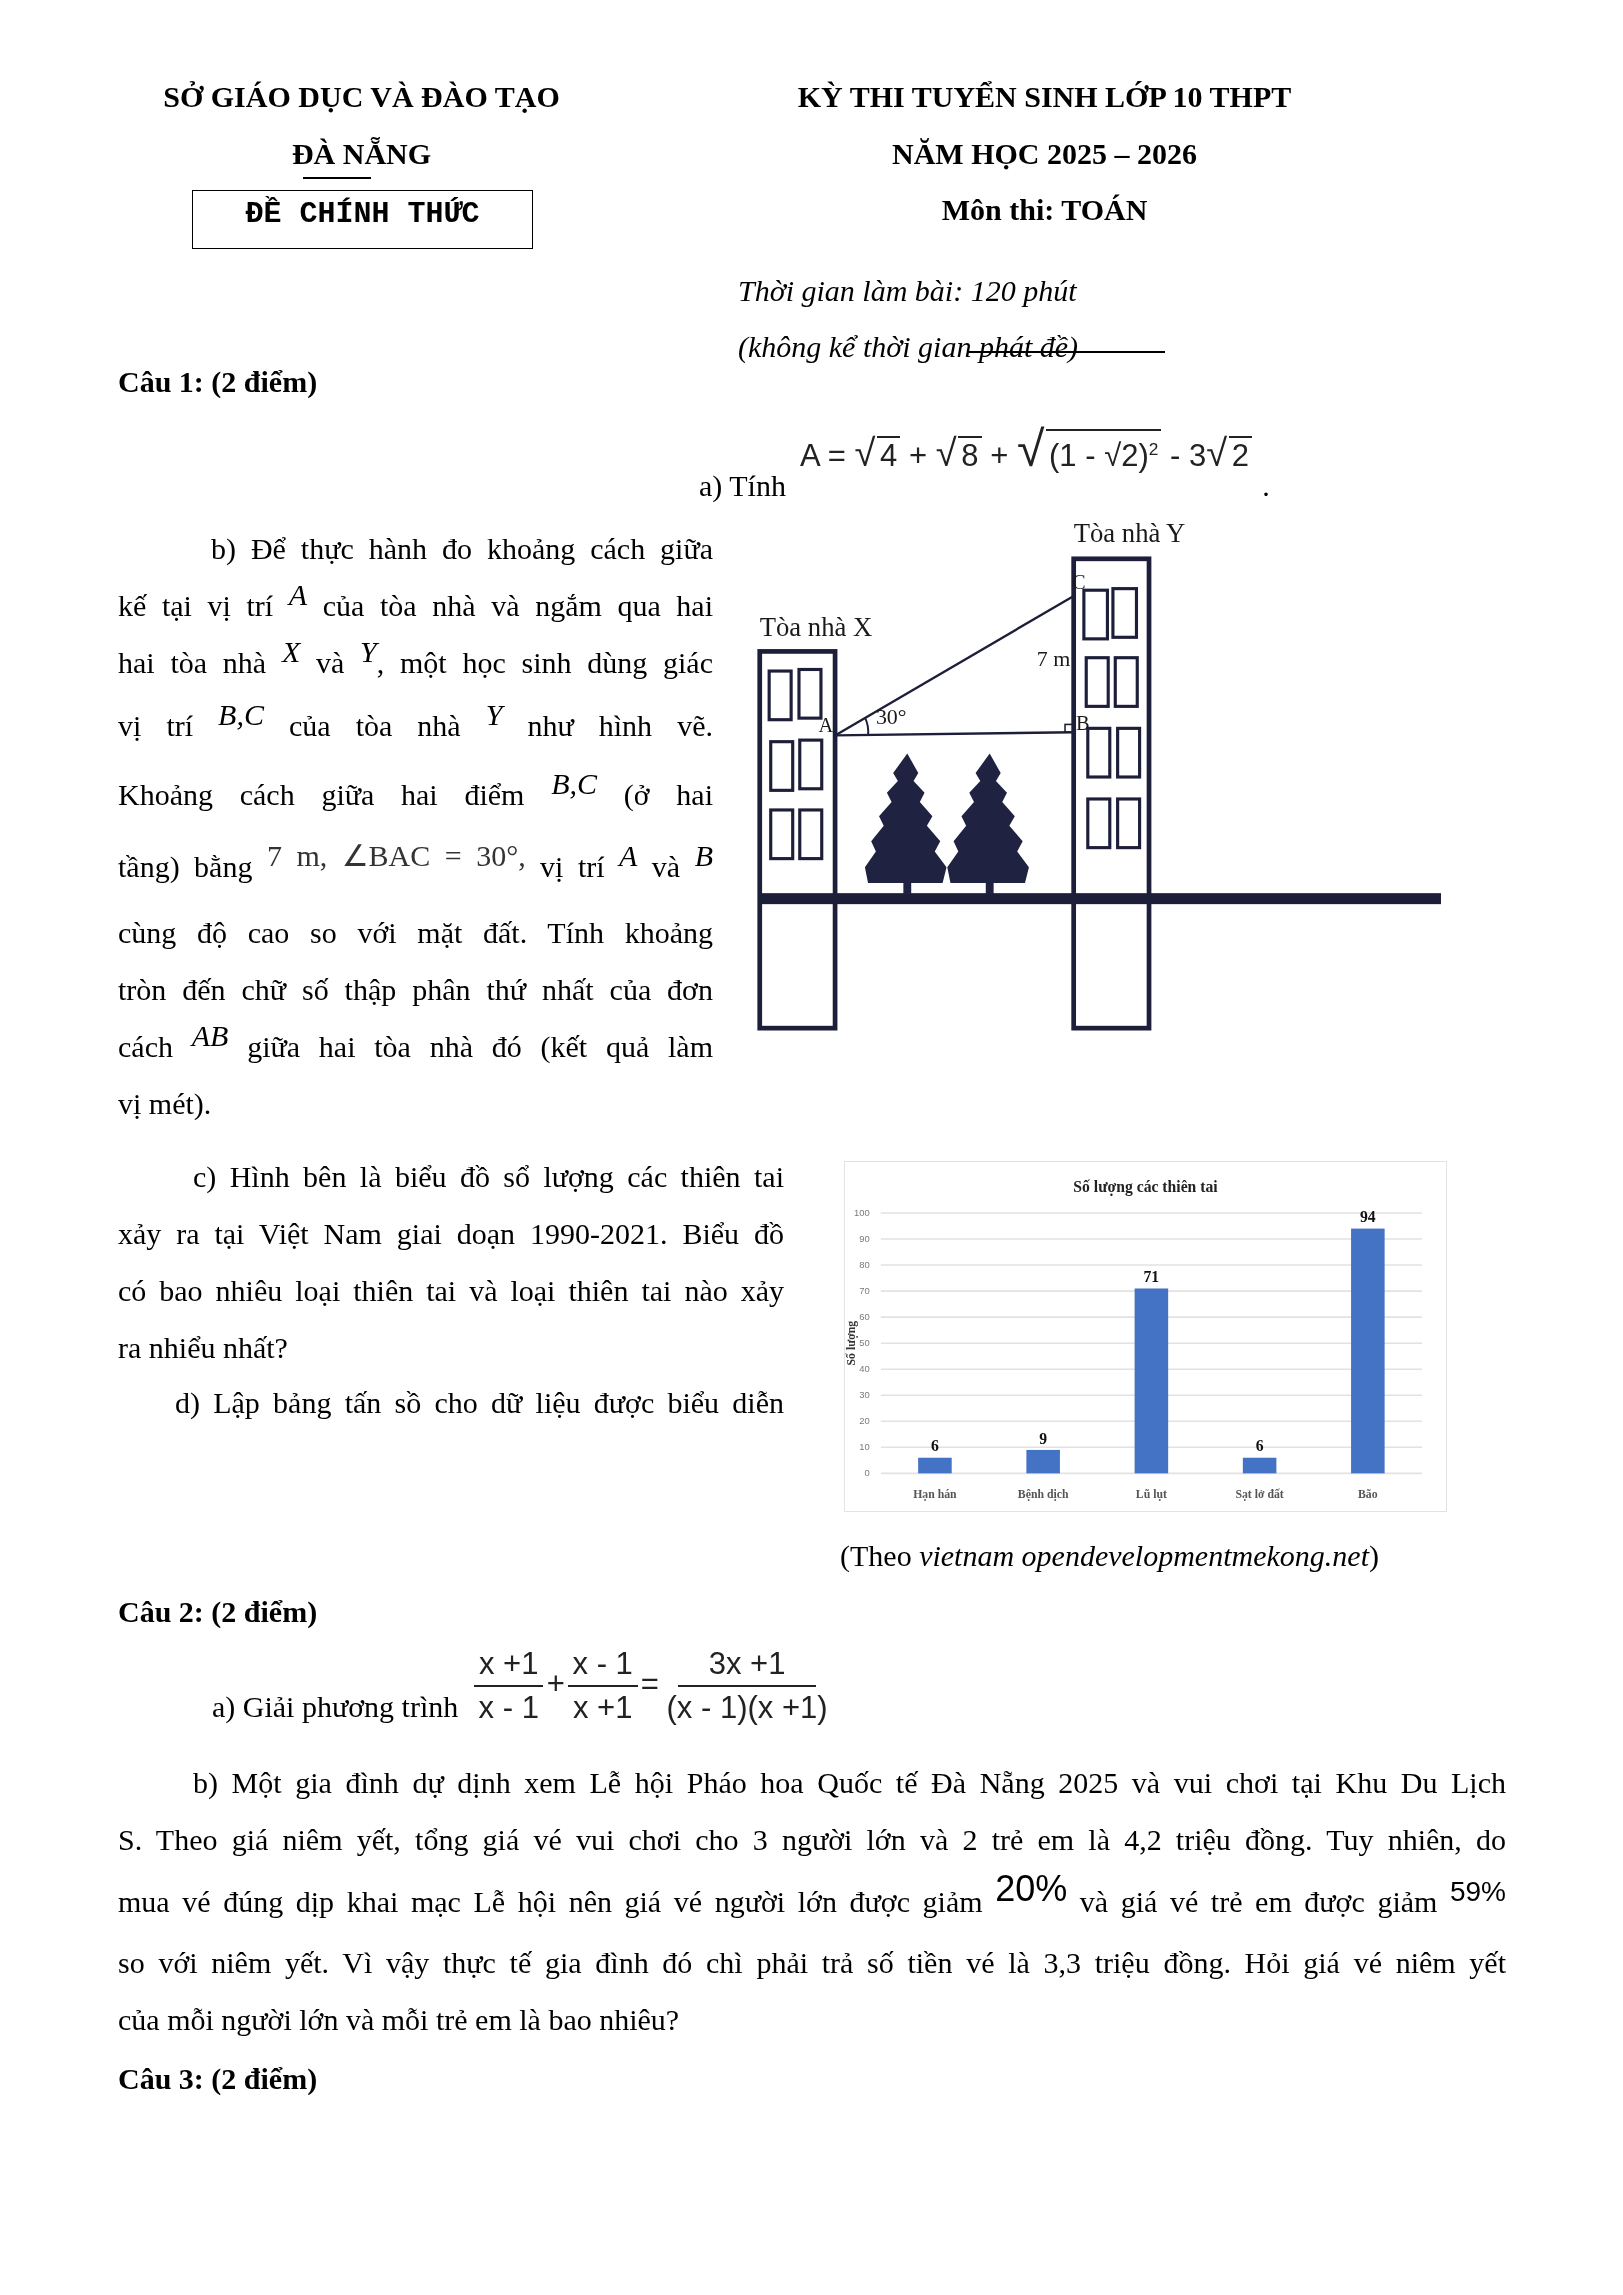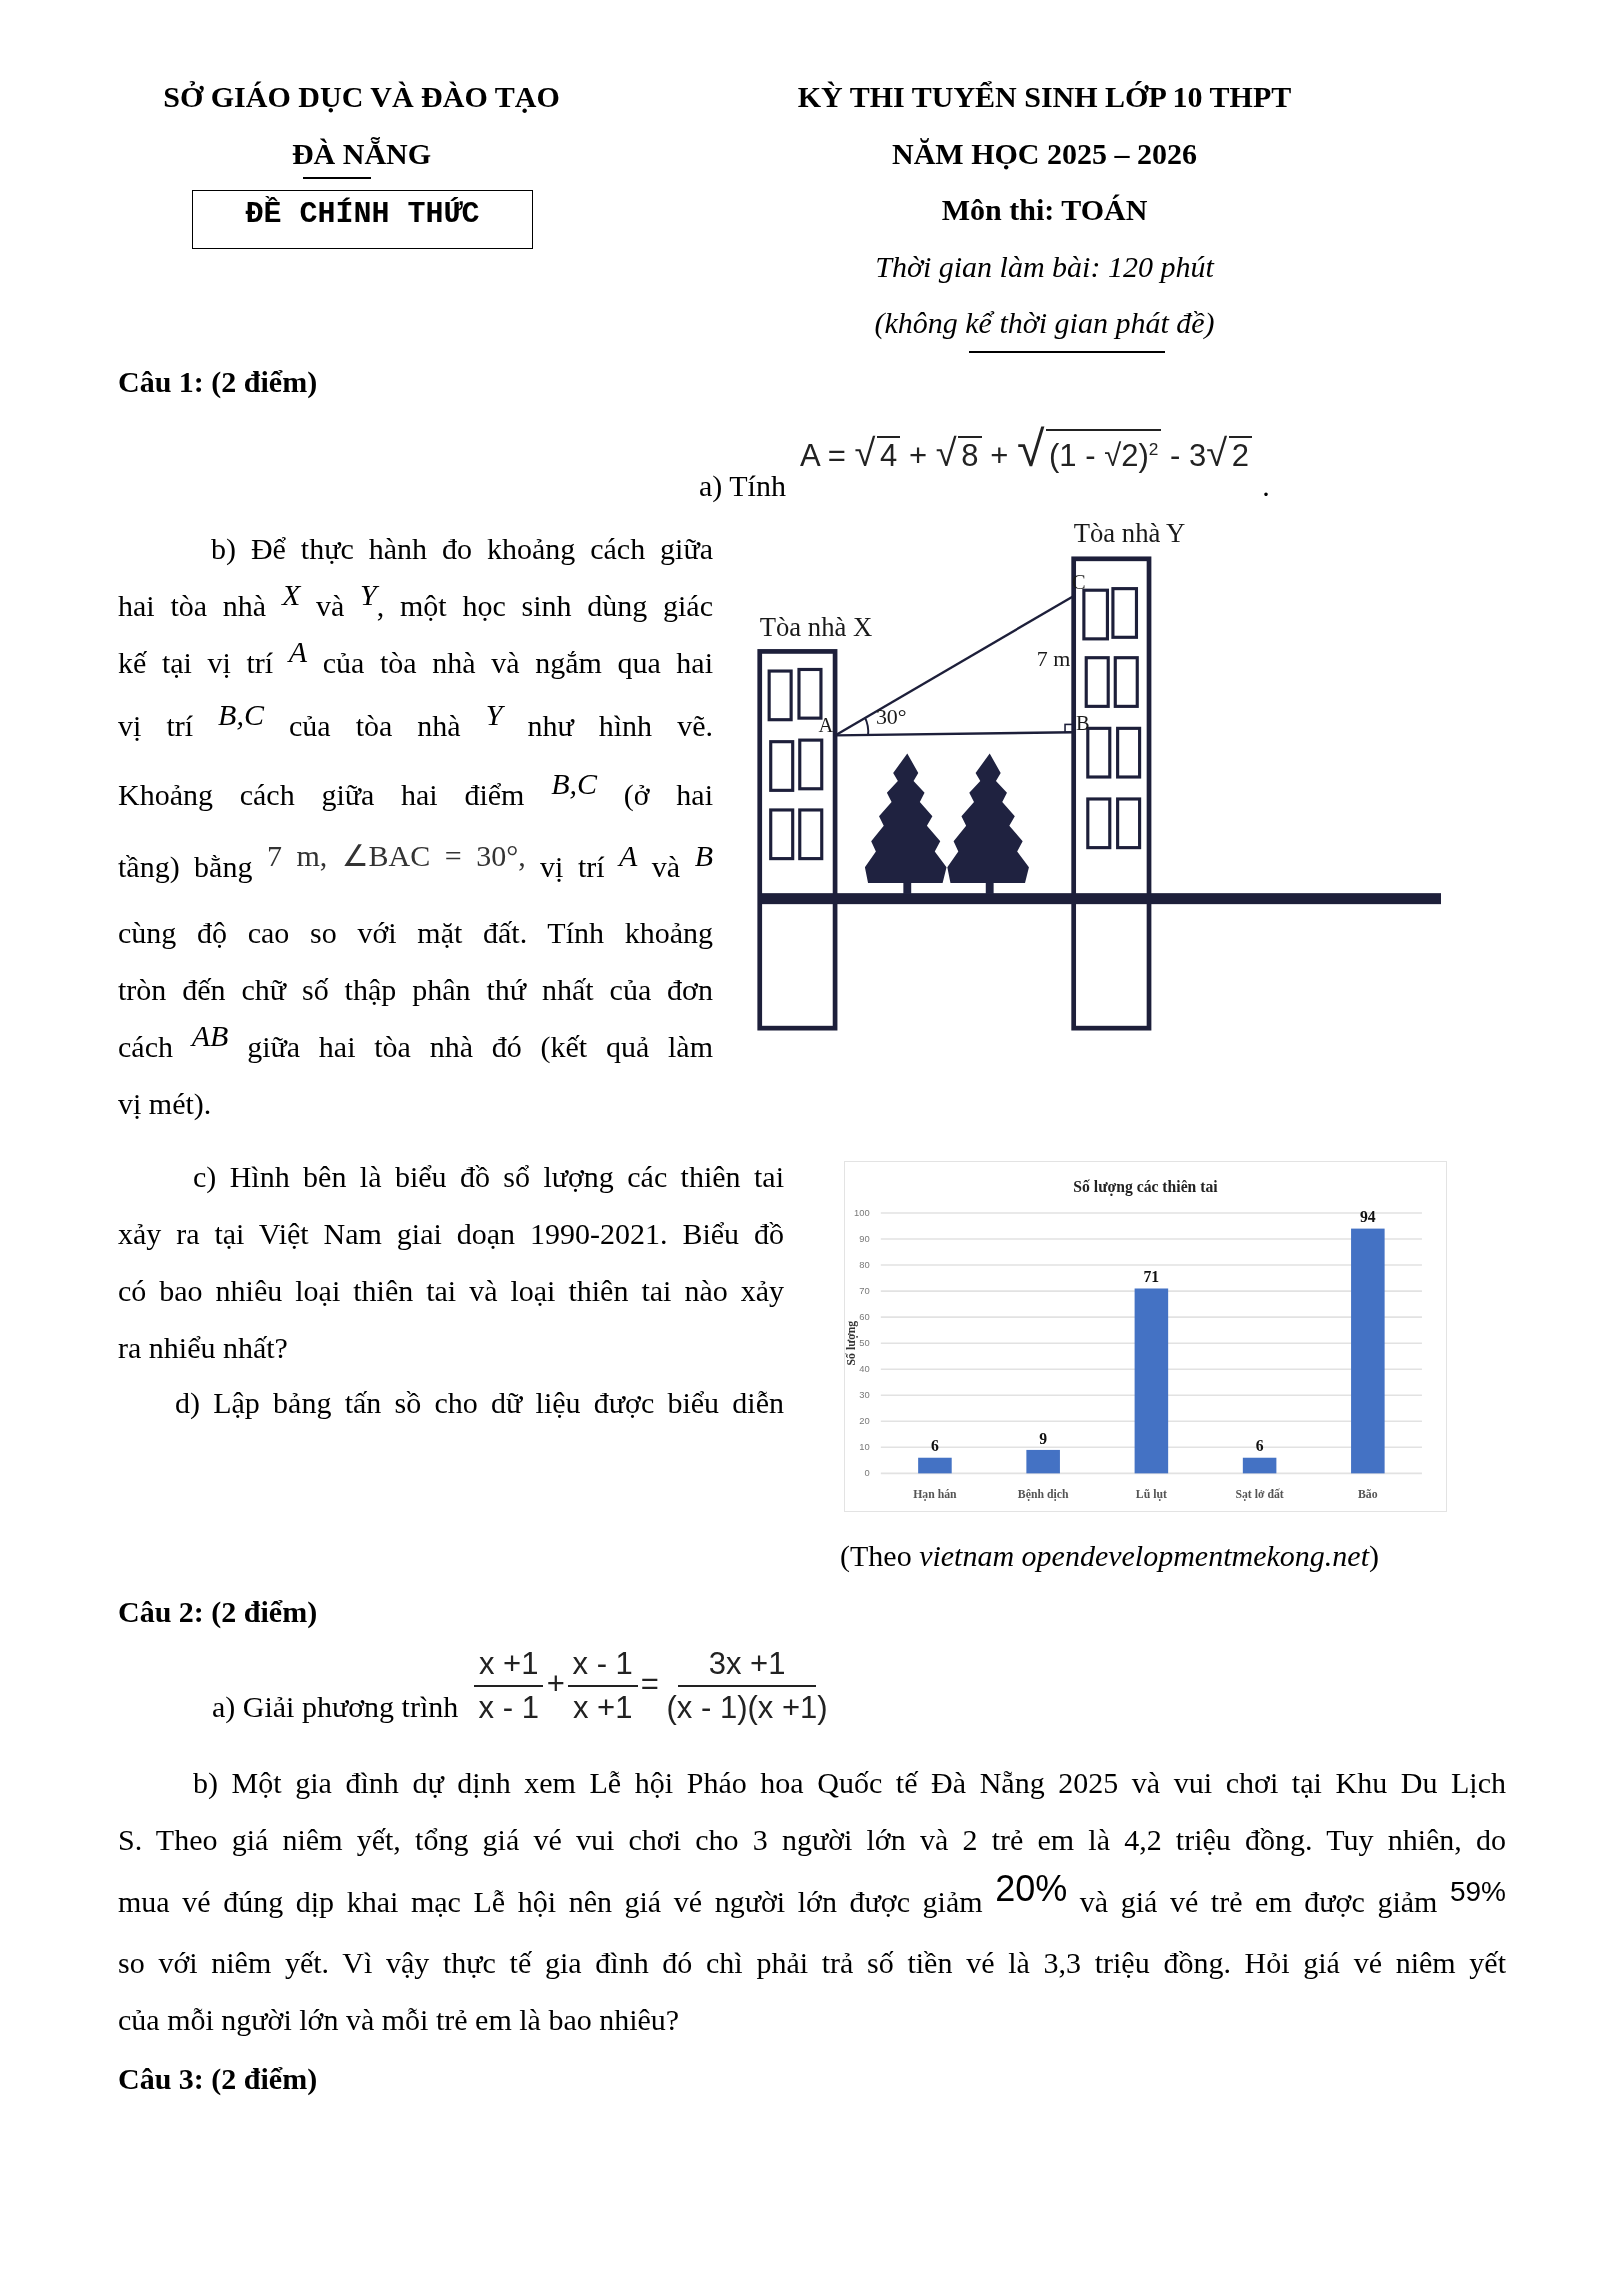--- a/index.html
+++ b/index.html
@@ -1,20 +1,20 @@
 <!DOCTYPE html>
 <html style="font-size:12.6px"><head>
 <meta charset="utf-8">
 <style>
   html, body { margin: 0; padding: 0; background: #ffffff; }
   body { width: 1623px; height: 2295px; position: relative; overflow: hidden;
          font-family: "Liberation Serif", "DejaVu Serif", serif; color: #000; }
   .abs { position: absolute; }
   .hdr { font-weight: bold; font-size: 30px; text-align: center; white-space: nowrap; }
-  .hdr-it { font-style: italic; font-size: 30px; text-align: center; white-space: nowrap; }
+  .hdr-it { font-style: italic; font-size: 30px; white-space: nowrap; margin-top: 24px; }
   .txt { font-size: 30px; line-height: 57px; }
   .justify { text-align: justify; text-align-last: justify; }
   .b { font-weight: bold; }
   .it { font-style: italic; }
   .mathi { font-family: "Liberation Serif", serif; font-style: italic; font-size: 30px; position: relative; top: -11px; }
   .formula { font-family: "Liberation Sans", sans-serif; font-size: 31px; color: #222; white-space: nowrap; }
   .frac { display: inline-flex; flex-direction: column; align-items: center; vertical-align: middle; margin: 0 3.1px; }
   .frac .num { border-bottom: 2.4px solid #222; padding: 0 4.7px; line-height: 42px; }
   .frac .den { line-height: 42px; padding: 0 4.7px; }
   .sqrt { display: inline-block; border-top: 2.4px solid #222; padding: 0 3.1px; margin-left: 1.6px; line-height: 36px; }
@@ -49,22 +49,22 @@
     <span class="rad">√</span><span class="sqrt">8</span>
     +
     <span class="rad" style="font-size:50px;">√</span><span class="sqrt"><span>(1 - √2)</span><sup style="font-size:17.3px;">2</sup></span>
     <span>- 3</span><span class="rad">√</span><span class="sqrt">2</span>
   </span>
   <span class="txt" style="position:relative; top:30px; margin-left:1.6px;">.</span>
 </div>
 
 <div class="abs" style="left:118px; top:520px; width:595px;">
   <div class="txt justify" style="text-indent:93px;"><span>b) Để thực hành đo khoảng cách giữa</span></div>
+  <div class="txt justify"><span>kế tại vị trí </span><span class="mathi">A</span><span> của tòa nhà và ngắm qua hai</span></div>
   <div class="txt justify"><span>hai tòa nhà </span><span class="mathi">X</span><span> và </span><span class="mathi">Y</span><span>, một học sinh dùng giác</span></div>
-  <div class="txt justify"><span>kế tại vị trí </span><span class="mathi">A</span><span> của tòa nhà và ngắm qua hai</span></div>
   <div class="txt justify" style="line-height:69px;"><span>vị trí </span><span class="mathi">B,C</span><span> của tòa nhà </span><span class="mathi">Y</span><span> như hình vẽ.</span></div>
   <div class="txt justify" style="line-height:69px;"><span>Khoảng cách giữa hai điểm </span><span class="mathi">B,C</span><span> (ở hai</span></div>
   <div class="txt justify" style="line-height:75px;"><span>tầng) bằng </span><span class="mathi" style="font-style:normal; color:#333;">7 m, ∠BAC = 30°,</span><span> vị trí </span><span class="mathi">A</span><span> và </span><span class="mathi">B</span></div>
   <div class="txt justify"><span>cùng độ cao so với mặt đất. Tính khoảng</span></div>
   <div class="txt justify"><span>tròn đến chữ số thập phân thứ nhất của đơn</span></div>
   <div class="txt justify"><span>cách </span><span class="mathi">AB</span><span> giữa hai tòa nhà đó (kết quả làm</span></div>
   <div class="txt"><span>vị mét).</span></div>
 </div>
 
 <svg class="abs" style="left:750px; top:518px;" width="707" height="518" viewBox="0 0 900 660">

